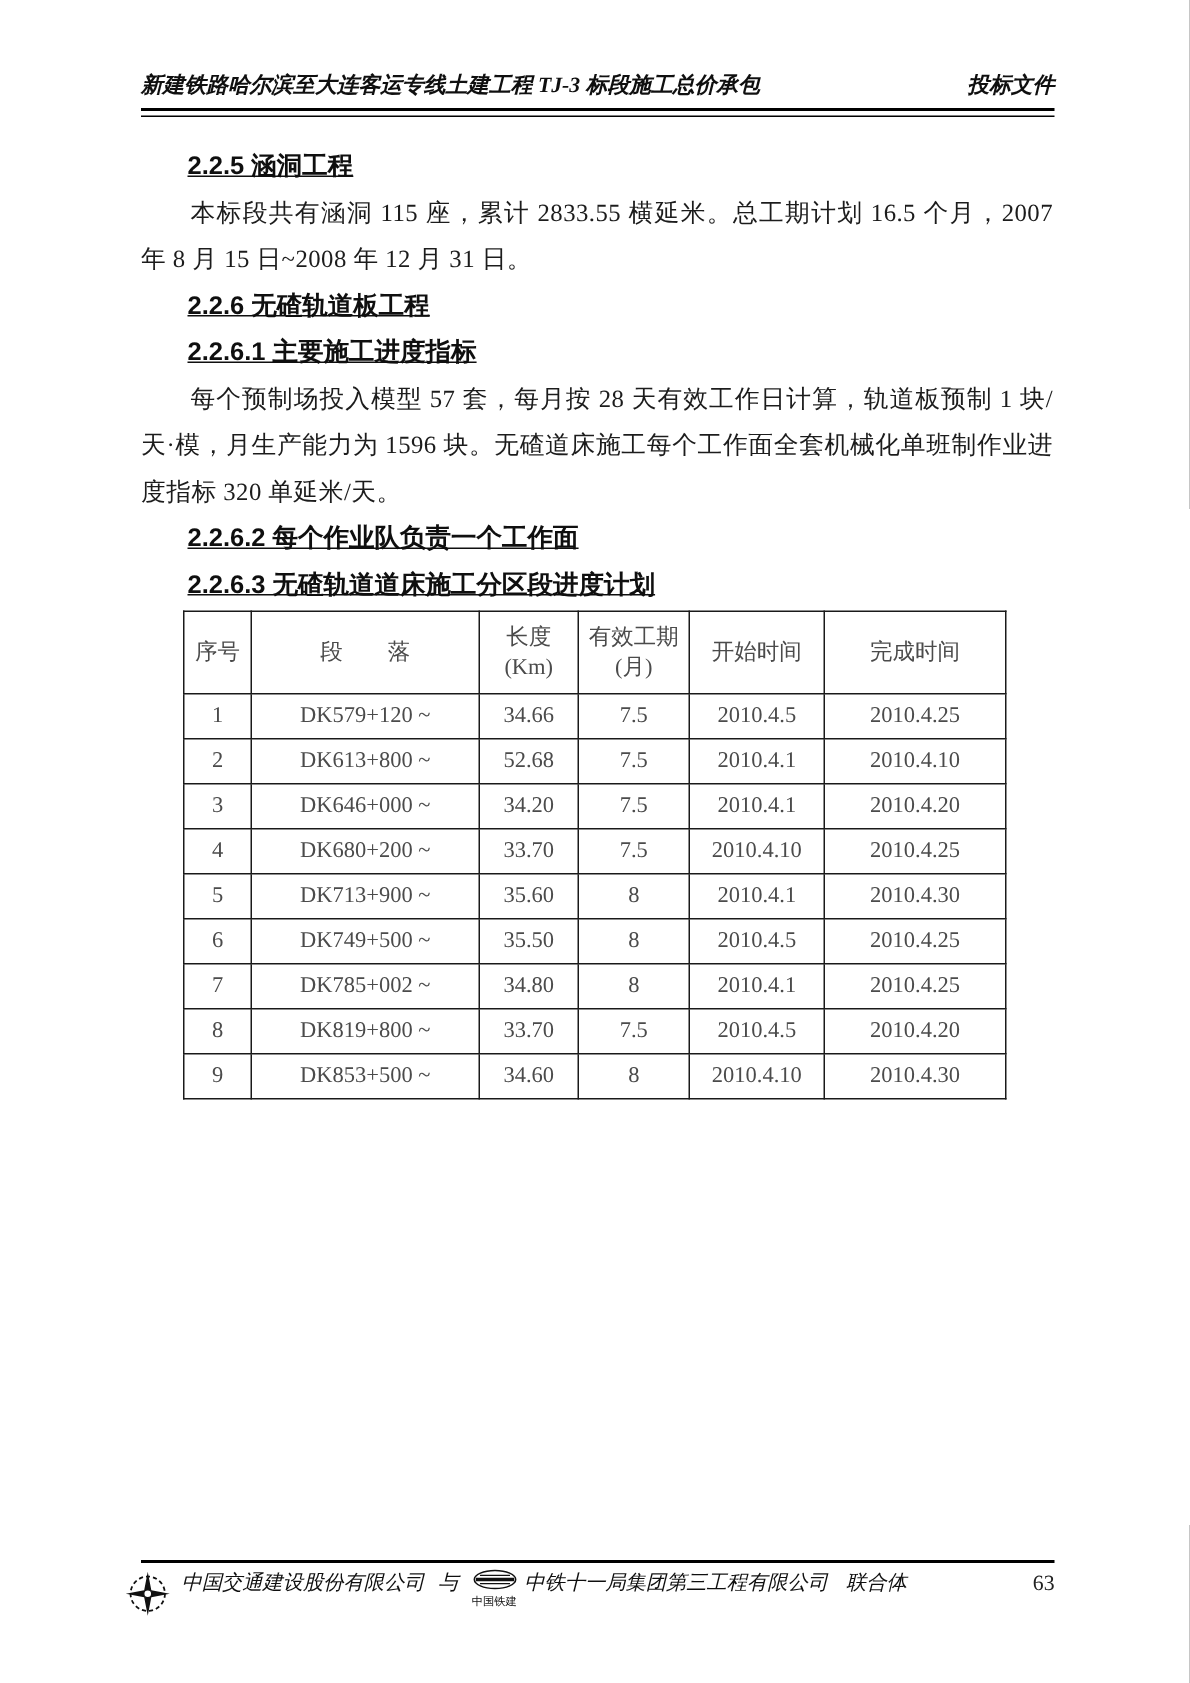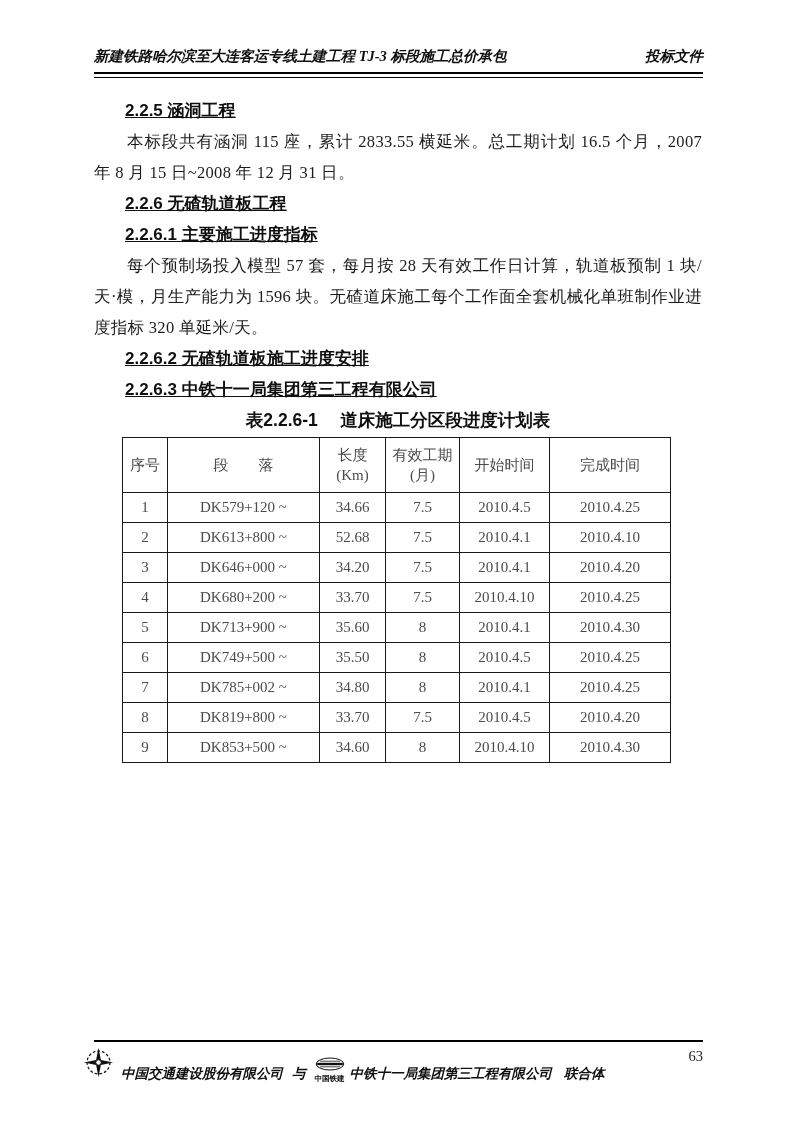--- a/index.html
+++ b/index.html
@@ -47,22 +47,22 @@
   }
   table.schedule thead th{height:54px;line-height:20px;}
   table.schedule tbody td{height:29px;line-height:29px;}
   
   .footer-rule{
     position:absolute;top:1040px;left:94px;right:90px;
     border-top:2px solid #000;
   }
   .footer{
     position:absolute;top:1046px;left:82px;
-    display:flex;align-items:flex-end;
-    font-style:italic;font-weight:bold;font-size:13.5px;color:#0f0f0f;
+    display:flex;align-items:flex-start;
+    font-style:italic;font-weight:normal;font-size:13.5px;color:#0f0f0f;
     white-space:nowrap;
   }
   .footer .txt{margin-left:6px;}
   .footer .conj{margin:0 9px;}
   .crcc{display:flex;flex-direction:column;align-items:center;margin-right:5px;}
   .crcc-label{font-size:7.5px;font-style:normal;letter-spacing:0;line-height:8px;}
   .joint{margin-left:12px;}
   .page-number{
     position:absolute;top:1048px;right:90px;
     font-size:14.5px;color:#222;
@@ -78,23 +78,22 @@
     <span>投标文件</span>
   </div>
   <div class="header-rule"></div>
 
   <div class="content">
     <p class="sec-heading">2.2.5 涵洞工程</p>
     <p class="body-para">本标段共有涵洞 115 座，累计 2833.55 横延米。总工期计划 16.5 个月，2007 年 8 月 15 日~2008 年 12 月 31 日。</p>
     <p class="sec-heading">2.2.6 无碴轨道板工程</p>
     <p class="sec-heading">2.2.6.1 主要施工进度指标</p>
     <p class="body-para">每个预制场投入模型 57 套，每月按 28 天有效工作日计算，轨道板预制 1 块/天·模，月生产能力为 1596 块。无碴道床施工每个工作面全套机械化单班制作业进度指标 320 单延米/天。</p>
-    <p class="sec-heading">2.2.6.2 无碴轨道板施工进度安排</p>
-    <p class="sec-heading">2.2.6.3 中铁十一局集团第三工程有限公司</p>
-    <p class="table-title">表2.2.6-1　 道床施工分区段进度计划表</p>
+    <p class="sec-heading">2.2.6.2 每个作业队负责一个工作面</p>
+    <p class="sec-heading">2.2.6.3 无碴轨道道床施工分区段进度计划</p>
 
     <table class="schedule">
       <colgroup>
         <col style="width:45px">
           <col style="width:152px">
           <col style="width:66px">
         <col style="width:74px">
           <col style="width:90px">
           <col style="width:121px">
       </colgroup>

